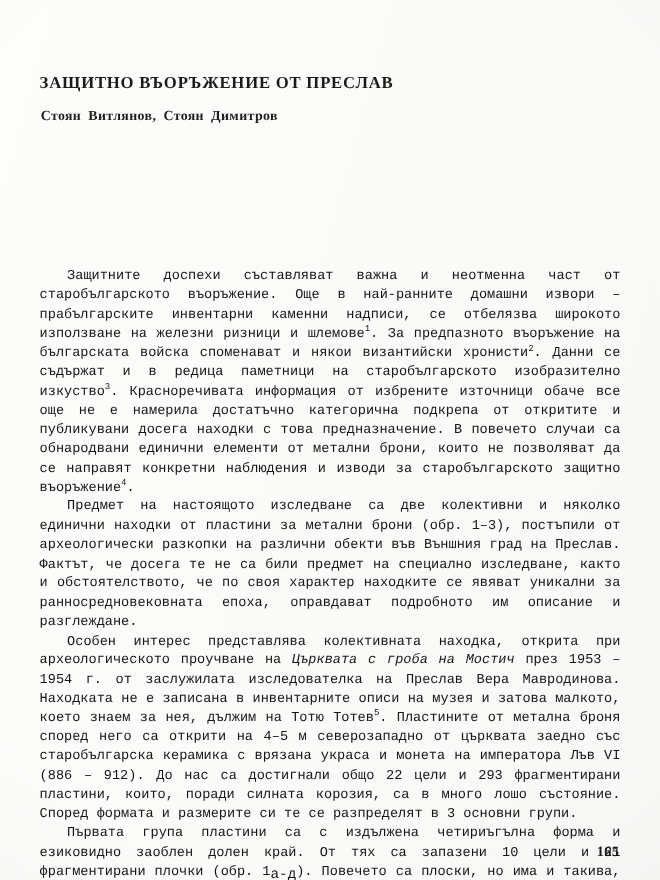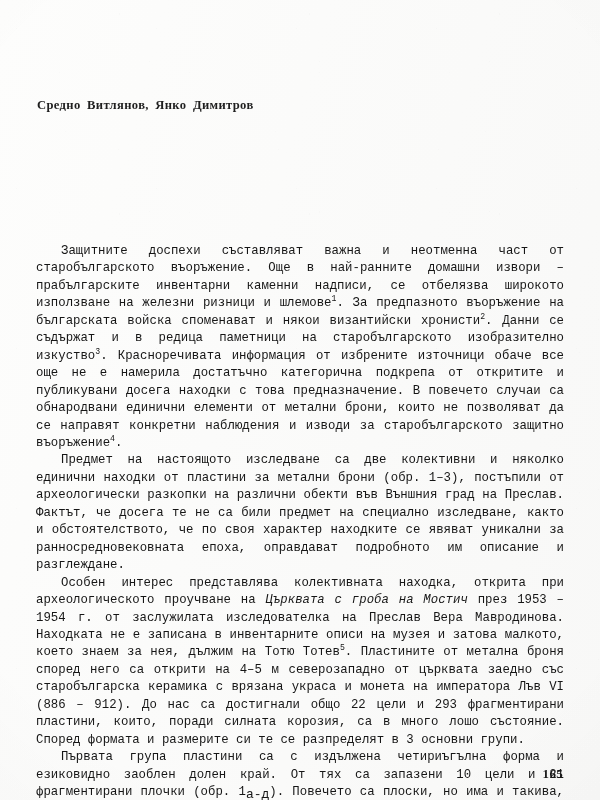--- a/index.html
+++ b/index.html
@@ -123,22 +123,23 @@
     color: #1a1a1a;
     letter-spacing: .3px;
   }
 </style>
 </head>
 <body>
 
 <div class="page">
   <div class="content">
 
+    <h1 class="title">ЗАЩИТНО ВЪОРЪЖЕНИЕ ОТ ПРЕСЛАВ</h1>
 
-    <div class="authors">Средно  Витлянов,  Янко  Димитров</div>
+    <div class="authors">Стоян  Витлянов,  Стоян  Димитров</div>
 
     <div class="body-text">
         <p><span>Защитните доспехи съставляват важна и неотменна част от старобългарското въоръжение. Още в най-ранните домашни извори – прабългарските инвентарни каменни надписи, се отбелязва широкото използване на железни ризници и шлемове</span><sup class="fn">1</sup><span>. За предпазното въоръжение на българската войска споменават и някои византийски хронисти</span><sup class="fn">2</sup><span>. Данни се съдържат и в редица паметници на старобългарското изобразително изкуство</span><sup class="fn">3</sup><span>. Красноречивата информация от избрените източници обаче все още не е намерила достатъчно категорична подкрепа от откритите и публикувани досега находки с това предназначение. В повечето случаи са обнародвани единични елементи от метални брони, които не позволяват да се направят конкретни наблюдения и изводи за старобългарското защитно въоръжение</span><sup class="fn">4</sup><span>.</span></p>
         <p><span>Предмет на настоящото изследване са две колективни и няколко единични находки от пластини за метални брони (обр. 1–3), постъпили от археологически разкопки на различни обекти във Външния град на Преслав. Фактът, че досега те не са били предмет на специално изследване, както и обстоятелството, че по своя характер находките се явяват уникални за ранносредновековната епоха, оправдават подробното им описание и разглеждане.</span></p>
         <p><span>Особен интерес представлява колективната находка, открита при археологическото проучване на </span><em class="ital">Църквата с гроба на Мостич</em><span> през 1953 – 1954 г. от заслужилата изследователка на Преслав Вера Мавродинова. Находката не е записана в инвентарните описи на музея и затова малкото, което знаем за нея, дължим на Тотю Тотев</span><sup class="fn">5</sup><span>. Пластините от метална броня според него са открити на 4–5 м северозападно от църквата заедно със старобългарска керамика с врязана украса и монета на императора Лъв VI (886 – 912). До нас са достигнали общо 22 цели и 293 фрагментирани пластини, които, поради силната корозия, са в много лошо състояние. Според формата и размерите си те се разпределят в 3 основни групи.</span></p>
         <p><span>Първата група пластини са с издължена четириъгълна форма и езиковидно заоблен долен край. От тях са запазени 10 цели и 21 фрагментирани плочки (обр. 1</span><sub class="fig">а-д</sub><span>). Повечето са плоски, но има и такива, които са дъговидно извити по оста си и в долния край. Размерите варират в следните параметри: дължина 40–41 мм, ширина 10 – 11 мм, дебелина 1 мм. Средно теглото на една пластина е 1,8 г. За покриване на площот 1 кв. м ще са необходими около 3810 плочки, при което би се получило общо тегло около 6,858 кг. Отворите за прикачване имат еднакъв диаметър (1,5 мм) и са разположени в 2 схеми.</span></p>
       </div>
 
     <div class="folio">165</div>
   </div>

